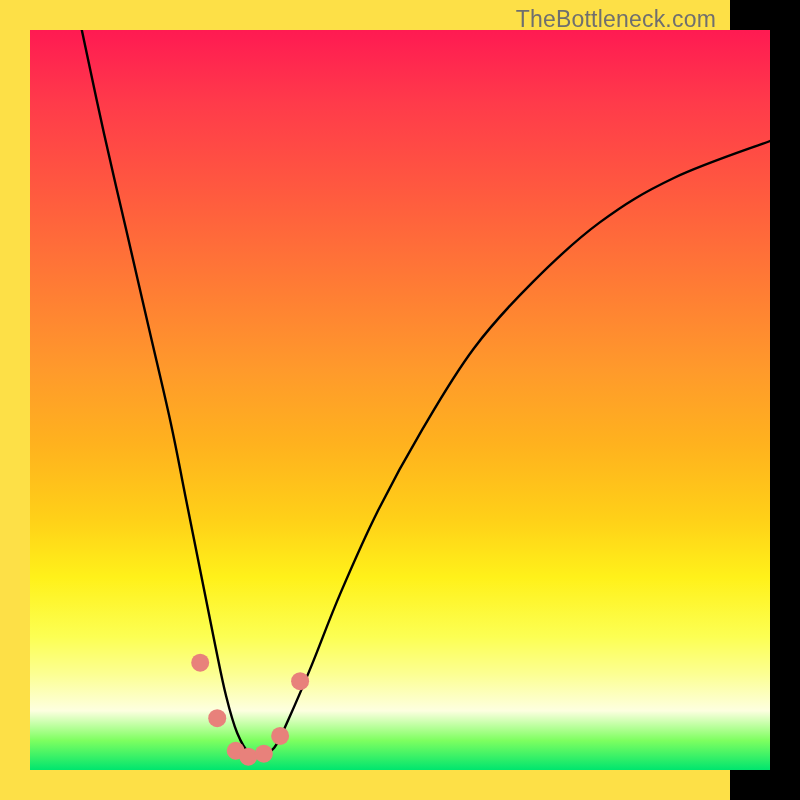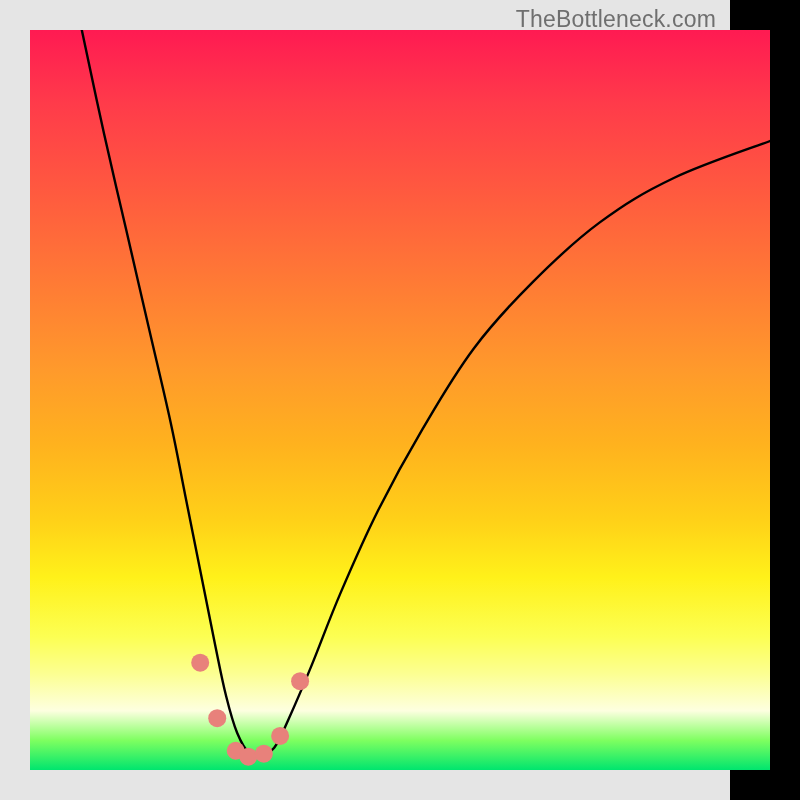--- a/index.html
+++ b/index.html
@@ -10,21 +10,21 @@
     overflow: hidden;
     background: #000;
     font-family: Arial, Helvetica, sans-serif;
   }
   .frame {
     position: absolute;
     left: 0;
     top: 0;
     width: 730px;
     height: 800px;
-    background: #e5e5e5;
+    background: #fde047;
   }
   .plot {
     position: absolute;
     left: 30px;
     top: 30px;
     width: 740px;
     height: 740px;
     background: linear-gradient(
       to bottom,
       #ff1a52 0%,

